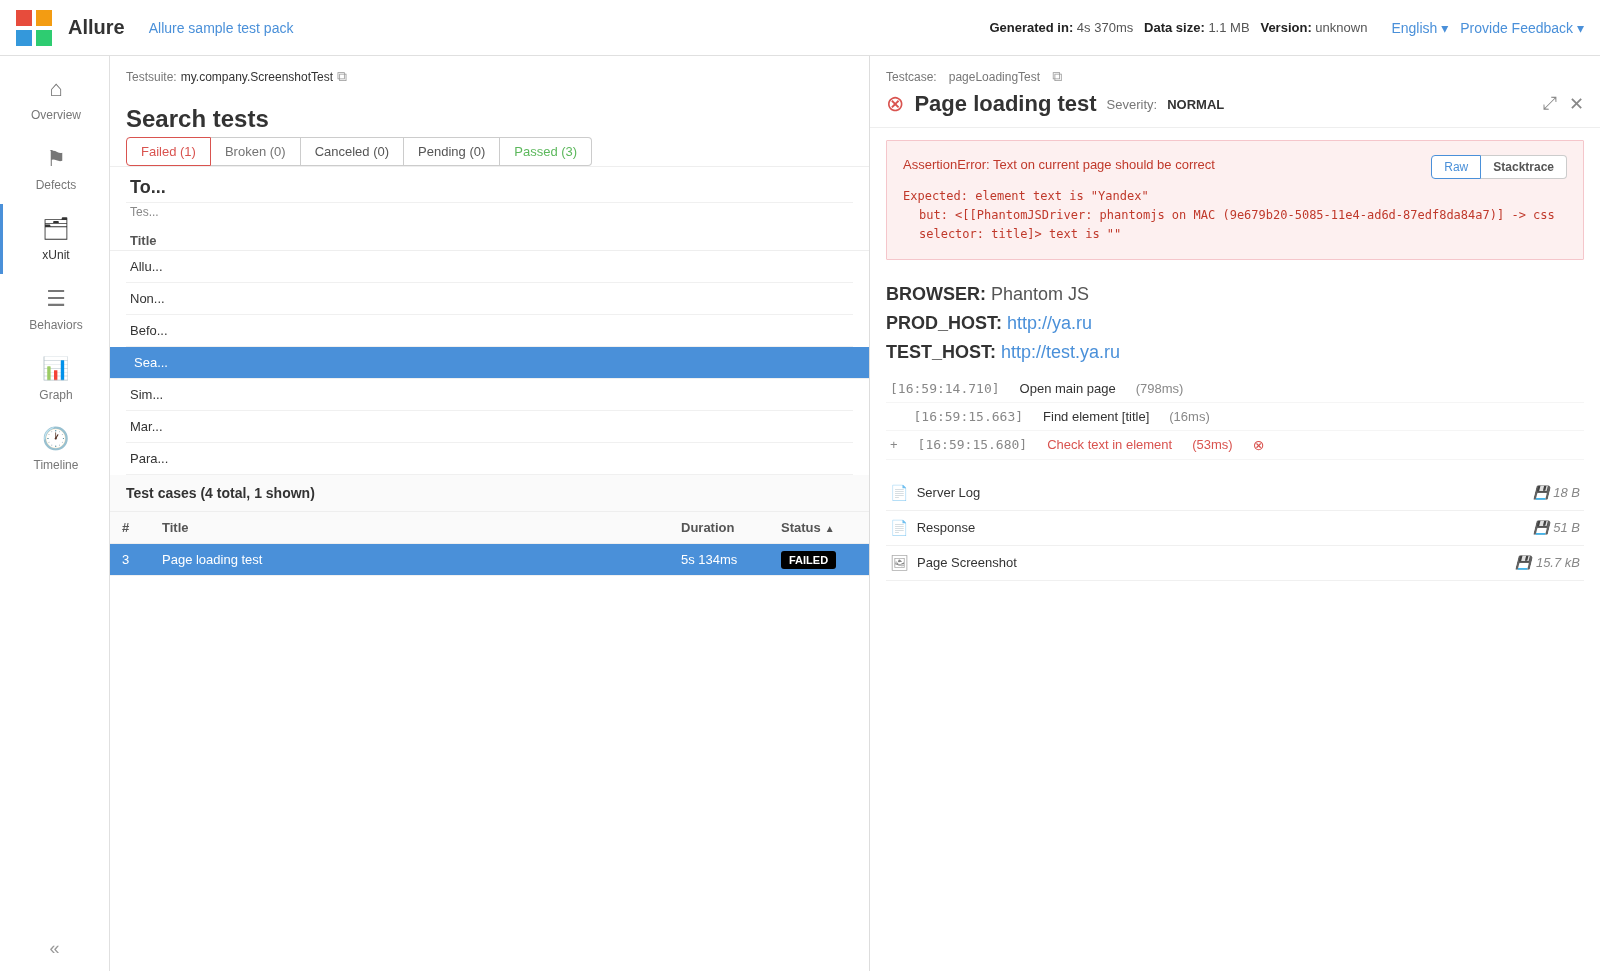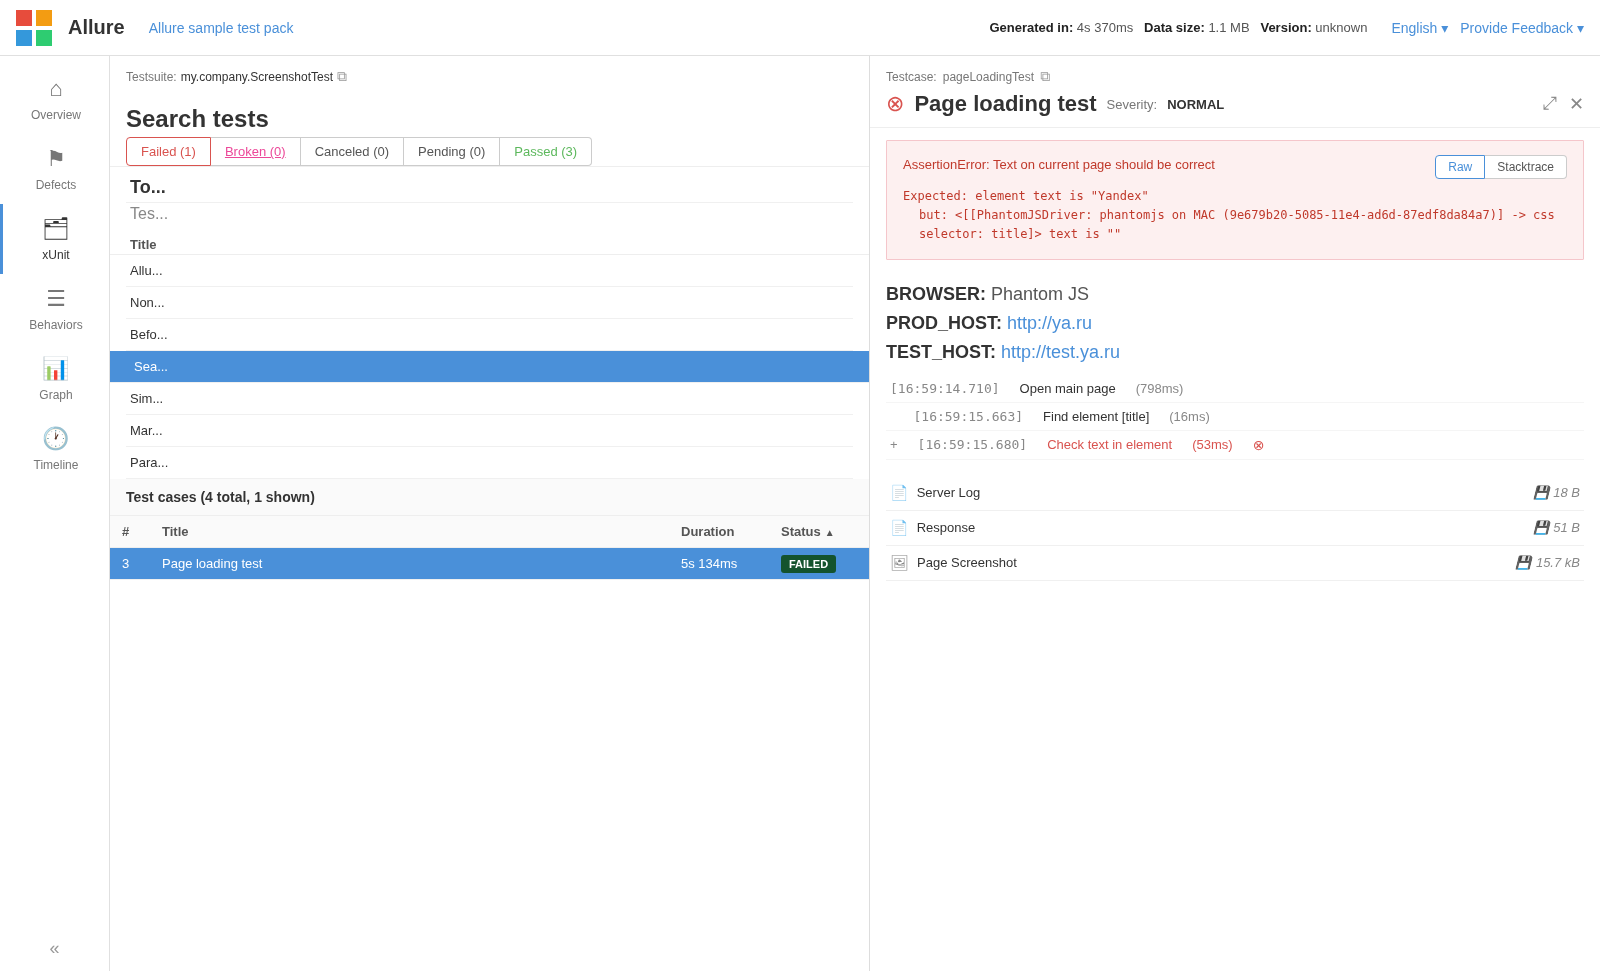--- a/index.html
+++ b/index.html
@@ -59,69 +59,69 @@
     
     .filter-tabs { display: flex; gap: 0; margin-bottom: 0; }
     .filter-tab {
       padding: 6px 14px; border: 1px solid #ccc; font-size: 13px; cursor: pointer;
       background: #fff; color: #555;
     }
     .filter-tab:first-child { border-radius: 4px 0 0 4px; }
     .filter-tab:last-child { border-radius: 0 4px 4px 0; }
     .filter-tab + .filter-tab { border-left: none; }
     .filter-tab.failed { color: #d9534f; border-color: #d9534f; background: #fff; }
-    .filter-tab.broken { color: #ec4899; text-decoration: underline; }
+    .filter-tab.broken { color: #737373; }
     .filter-tab.passed { color: #5cb85c; }
 
     
     .test-cases-header { padding: 10px 16px; font-size: 14px; font-weight: bold; color: #333; background: #fafafa; border-bottom: 1px solid #eee; }
     .test-table { width: 100%; border-collapse: collapse; }
     .test-table th {
       padding: 8px 12px; text-align: left; font-size: 13px; font-weight: bold;
       background: #fafafa; border-bottom: 1px solid #eee; color: #555;
     }
     .test-table td { padding: 8px 12px; border-bottom: 1px solid #f0f0f0; font-size: 13px; }
     .test-table tr.selected td { background: #4a90d9; color: #fff; }
     .status-badge {
       padding: 3px 8px; border-radius: 3px; font-size: 11px; font-weight: bold; color: #fff;
     }
-    .status-failed { background: #14532d; }
+    .status-failed { background: #000000; }
 
     
     .left-panel-body { flex: 1; overflow-y: auto; }
     .panel-sections { padding: 8px 16px; }
     .section-item {
       padding: 8px 4px; border-bottom: 1px solid #f0f0f0; font-size: 13px; color: #333; cursor: pointer;
     }
     .section-item.active { background: #4a90d9; color: #fff; padding: 8px 8px; margin: 0 -16px; padding-left: 24px; }
 
     
     .right-panel {
       flex: 1; background: #fff; display: flex; flex-direction: column; overflow-y: auto; padding: 0;
     }
-    .testcase-label { font-size: 12px; color: #777; display: flex; align-items: center; gap: 6px; }
+    .testcase-label { font-size: 12px; color: #777; display: flex; align-items: center; gap: 12px; }
     .right-title-row { display: flex; align-items: center; gap: 10px; margin-top: 6px; }
     .error-icon { color: #d9534f; font-size: 22px; }
     .testcase-title { font-size: 22px; font-weight: bold; color: #333; }
     .severity-label { font-size: 13px; color: #777; }
     .severity-val { font-size: 13px; color: #333; font-weight: bold; }
     .action-icons { margin-left: auto; display: flex; gap: 12px; font-size: 18px; color: #888; cursor: pointer; }
 
     
     .error-box {
       margin: 12px 16px; background: #fdf0f0; border: 1px solid #f5c6cb; border-radius: 1px;
       padding: 14px 16px; font-size: 13px; color: #c0392b; line-height: 1.6;
     }
     .error-box-header { display: flex; justify-content: space-between; align-items: flex-start; }
     .error-buttons { display: flex; gap: 0; }
     .error-btn {
       padding: 4px 12px; border: 1px solid #ccc; font-size: 12px; cursor: pointer; background: #fff; color: #555;
     }
     .error-btn:first-child { border-radius: 4px 0 0 4px; }
-    .error-btn:last-child { border-radius: 0 4px 4px 0; border-left: none; }
+    .error-btn:last-child { border-radius: 0 4px 4px 0; border-left: none; font-weight: bold; }
     .error-btn.active { background: #fff; border-color: #4a90d9; color: #4a90d9; }
     .error-text { margin-top: 8px; font-family: monospace; font-size: 12px; }
 
     
     .meta-info { padding: 8px 16px 0; }
     .meta-row { padding: 4px 0; font-size: 18px; color: #555; }
     .meta-key { font-weight: bold; color: #333; }
     .meta-link { color: #4a90d9; text-decoration: none; }
 
     
@@ -227,21 +227,21 @@
           <button class="filter-tab">Canceled (0)</button>
           <button class="filter-tab">Pending (0)</button>
           <button class="filter-tab passed">Passed (3)</button>
         </div>
       </div>
 
       <div class="left-panel-body">
 
         <div class="panel-sections" style="border-bottom:1px solid #eee; padding: 0 16px;">
           <div class="section-item" style="font-weight:bold; font-size:18px; padding: 10px 4px 4px;">To...</div>
-          <div style="font-size:16px; color:#888; padding: 2px 4px 8px;">Tes...</div>
+          <div style="font-size:12px; color:#888; padding: 2px 4px 8px;">Tes...</div>
           <div style="font-size:13px; font-weight:bold; color:#555; padding:6px 4px 2px;">Title</div>
         </div>
 
         <div style="padding: 0 16px;">
           <div class="section-item">Allu...</div>
           <div class="section-item">Non...</div>
           <div class="section-item">Befo...</div>
           <div class="section-item active">Sea...</div>
           <div class="section-item">Sim...</div>
           <div class="section-item">Mar...</div>

